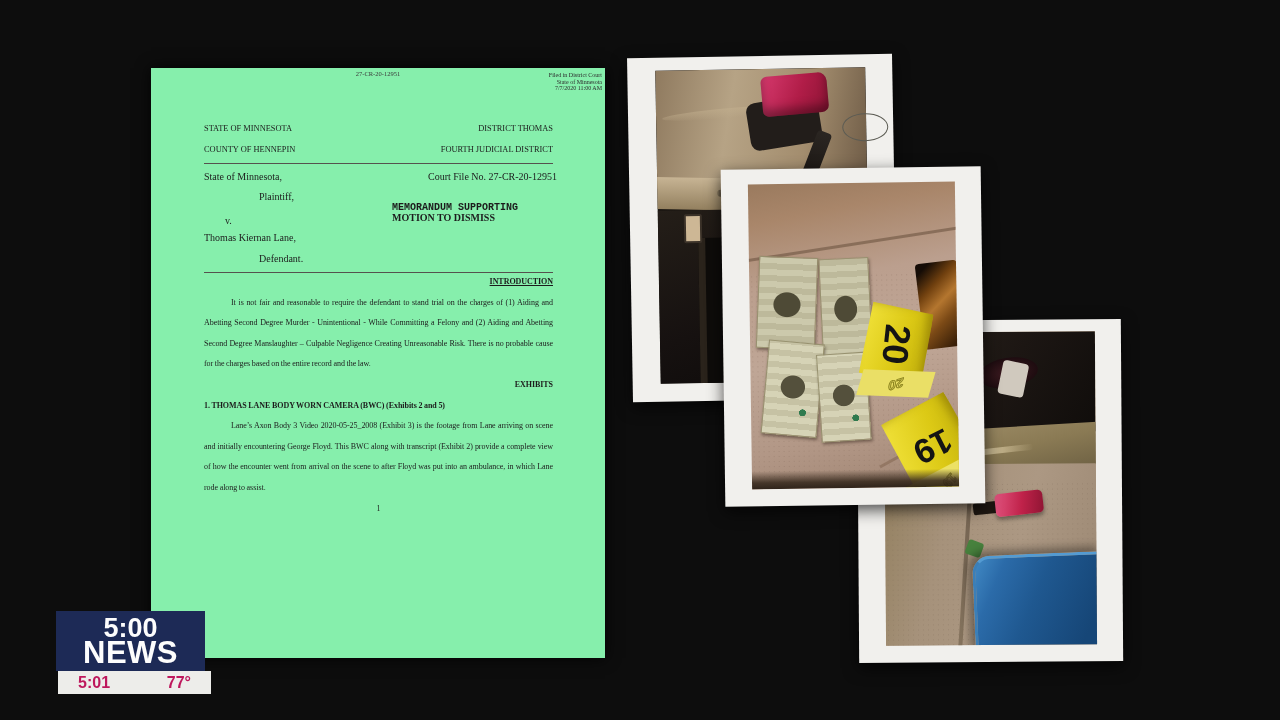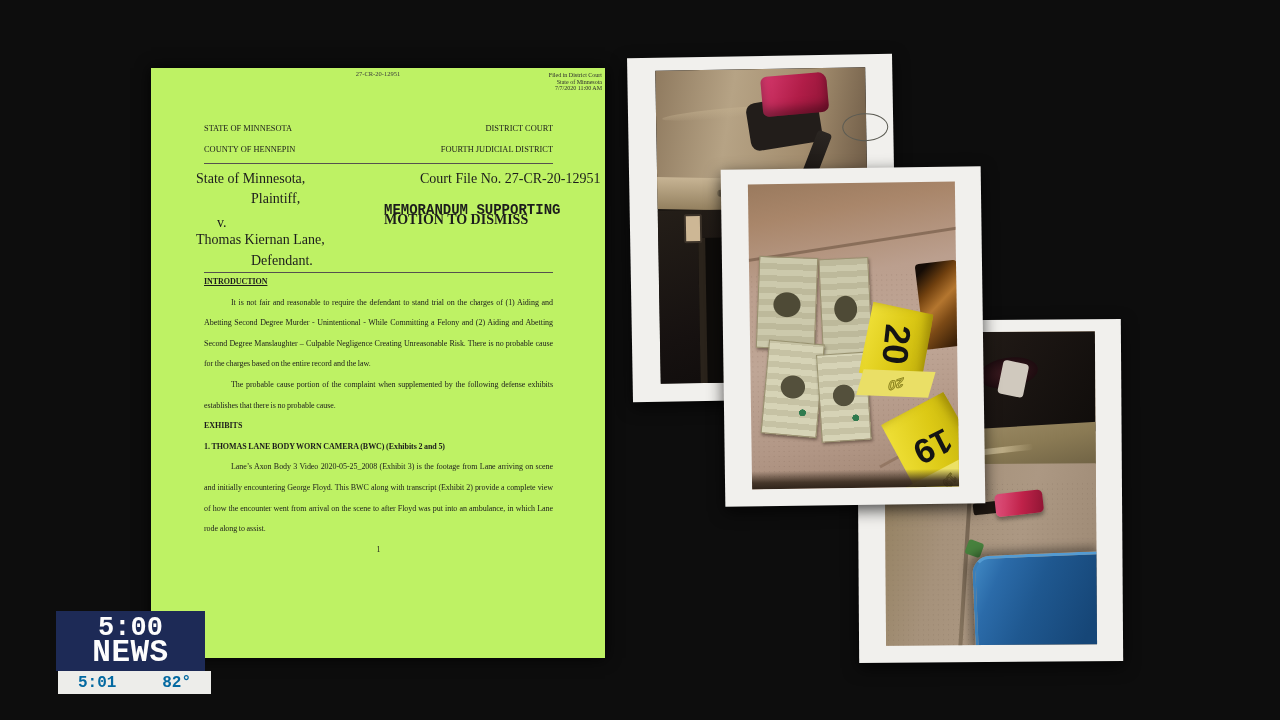--- a/index.html
+++ b/index.html
@@ -1,40 +1,40 @@
 <!DOCTYPE html>
 <html><head>
 <meta charset="utf-8">
 <style>
   html,body{margin:0;padding:0;background:#0d0d0d;}
   body{width:1280px;height:720px;overflow:hidden;position:relative;font-family:"Liberation Serif",serif;}
   .stage{position:absolute;inset:0;background:#0d0d0d;}
 
   
-  .doc-page{position:absolute;left:151px;top:68px;width:454px;height:590px;background:#bef264;
+  .doc-page{position:absolute;left:151px;top:68px;width:454px;height:590px;background:#86efac;
             box-shadow:0 0 14px rgba(0,0,0,.85);color:#1c1c1c;z-index:1;}
   .doc-case-no{position:absolute;top:2px;left:0;width:100%;text-align:center;font-size:6.5px;color:#3a3a3a;}
   .doc-filed{position:absolute;top:4px;right:3px;text-align:right;font-size:6px;line-height:6.6px;color:#2c2c2c;}
   .doc-court{position:absolute;top:50px;left:53px;width:349px;font-size:8.4px;}
   .doc-court .crow{display:flex;justify-content:space-between;height:21px;align-items:center;}
   .rule{position:absolute;left:53px;width:349px;border-top:1px solid #55524e;}
   .rule-1{top:95px;}.rule-2{top:204px;}
-  .doc-caption{position:absolute;top:95px;left:45px;width:349px;height:109px;font-size:14px;}
+  .doc-caption{position:absolute;top:95px;left:53px;width:349px;height:109px;font-size:10px;}
   .doc-caption .cap{position:absolute;white-space:nowrap;}
   .cap-p1{left:0;top:8px;}   .cap-file{left:224px;top:8px;}
   .cap-pl{left:55px;top:28px;}
   .cap-memo1{left:188px;top:39px;font-weight:bold;font-family:Liberation Mono, monospace;}
   .cap-memo2{left:188px;top:49px;font-weight:bold;}
   .cap-v{left:21px;top:52px;}
   .cap-p2{left:0;top:69px;}
   .cap-def{left:55px;top:90px;}
   .doc-body{position:absolute;top:204px;left:53px;width:349px;font-size:8px;line-height:20.6px;
             text-align:justify;letter-spacing:-0.05px;word-spacing:-0.3px;}
   .doc-body p{margin:0;text-indent:27px;}
-  .doc-body .heading{text-align:left;font-weight:bold;text-indent:0;}
+  .doc-body .heading{text-align:right;font-weight:bold;text-indent:0;}
   .doc-body .heading .ul{text-decoration:underline;}
   .doc-body .exhibit-heading{font-weight:bold;text-indent:0;text-align:left;}
   .doc-body .one-line{text-align:left;white-space:nowrap;}
   .doc-body .page-num{text-align:center;text-indent:0;}
 
   
   .photo{position:absolute;background:#f1f0ed;box-shadow:0 5px 16px rgba(0,0,0,.7);}
   .photo-img{position:absolute;overflow:hidden;}
   .art{position:absolute;}
 
@@ -129,46 +129,46 @@
     background:linear-gradient(#6f5f4e,#87755f);}
   .p3-buckle-slot{top:170px;left:88px;width:26px;height:12px;background:#1f1812;border-radius:3px;transform:rotate(-6deg);}
   .p3-buckle{top:160px;left:110px;width:48px;height:23px;border-radius:5px;transform:rotate(-6deg);
     background:linear-gradient(100deg,#e25580,#c0224a 55%,#8f1533);box-shadow:0 3px 4px rgba(0,0,0,.4);}
   .p3-green{top:209px;left:81px;width:16px;height:15px;background:#47813d;border-radius:3px;transform:rotate(20deg);}
   .p3-mat{top:222px;left:88px;right:-8px;bottom:-6px;border-radius:18px 4px 0 0;transform:rotate(-2deg);
     background:linear-gradient(115deg,#4189c4 0%,#2b6ba9 18%,#1f5890 45%,#164677 85%);
     border-top:3px solid #549bd2;border-left:3px solid #3b7fb8;box-shadow:-5px -5px 9px rgba(0,0,0,.35);}
 
   
-  .news-bug{position:absolute;left:56px;top:611px;z-index:10;font-family:Liberation Mono, monospace;}
+  .news-bug{position:absolute;left:56px;top:611px;z-index:10;font-family:Liberation Sans, sans-serif;}
   .bug-main{width:149px;height:60px;background:#1d2a56;color:#fdfdfd;display:flex;flex-direction:column;
     align-items:center;justify-content:center;}
   .bug-hour{font-size:27px;font-weight:bold;line-height:24px;letter-spacing:0;}
   .bug-name{font-size:31px;font-weight:bold;line-height:26px;letter-spacing:.5px;}
-  .bug-strip{margin-left:2px;width:153px;height:23px;background:#ededea;color:#0369a1;display:flex;
+  .bug-strip{margin-left:2px;width:153px;height:23px;background:#ededea;color:#be185d;display:flex;
     align-items:center;justify-content:space-between;padding:0 20px;box-sizing:border-box;
     font-weight:bold;font-size:16px;}
 </style>
 </head>
 <body>
 
 <div class="stage">
 
   <div class="doc-page">
     <div class="doc-case-no">27-CR-20-12951</div>
     <div class="doc-filed">
       <div>Filed in District Court</div>
       <div>State of Minnesota</div>
       <div>7/7/2020 11:00 AM</div>
     </div>
 
     <div class="doc-court">
       <div class="crow">
         <span>STATE OF MINNESOTA</span>
-        <span>DISTRICT COURT</span>
+        <span>DISTRICT THOMAS</span>
       </div>
       <div class="crow">
         <span>COUNTY OF HENNEPIN</span>
         <span>FOURTH JUDICIAL DISTRICT</span>
       </div>
     </div>
 
     <div class="rule rule-1"></div>
 
     <div class="doc-caption">
@@ -180,21 +180,20 @@
       <span class="cap cap-v">v.</span>
       <span class="cap cap-p2">Thomas Kiernan Lane,</span>
       <span class="cap cap-def">Defendant.</span>
     </div>
 
     <div class="rule rule-2"></div>
 
     <div class="doc-body">
       <div class="heading"><span class="ul">INTRODUCTION</span></div>
       <p>It is not fair and reasonable to require the defendant to stand trial on the charges of (1) Aiding and Abetting Second Degree Murder - Unintentional - While Committing a Felony and (2) Aiding and Abetting Second Degree Manslaughter – Culpable Negligence Creating Unreasonable Risk.  There is no probable cause for the charges based on the entire record and the law.</p>
-      <p>The probable cause portion of the complaint when supplemented by the following defense exhibits establishes that there is no probable cause.</p>
       <div class="heading">EXHIBITS</div>
       <div class="exhibit-heading">1.  THOMAS LANE BODY WORN CAMERA (BWC) (Exhibits 2 and 5)</div>
       <p>Lane’s Axon Body 3 Video 2020-05-25_2008 (Exhibit 3) is the footage from Lane arriving on scene and initially encountering George Floyd.  This BWC along with transcript (Exhibit 2) provide a complete view of how the encounter went from arrival on the scene to after Floyd was put into an ambulance, in which Lane rode along to assist.</p>
       <div class="page-num">1</div>
     </div>
   </div>
 
   <div class="photo photo-1">
     <div class="photo-img p1-img">
       <div class="art p1-seat-top"></div>
@@ -265,17 +264,17 @@
     </div>
   </div>
 
   <div class="news-bug">
     <div class="bug-main">
       <div class="bug-hour">5:00</div>
       <div class="bug-name">NEWS</div>
     </div>
     <div class="bug-strip">
       <span>5:01</span>
-      <span>82°</span>
+      <span>77°</span>
     </div>
   </div>
 
 </div>
 
 </body></html>

